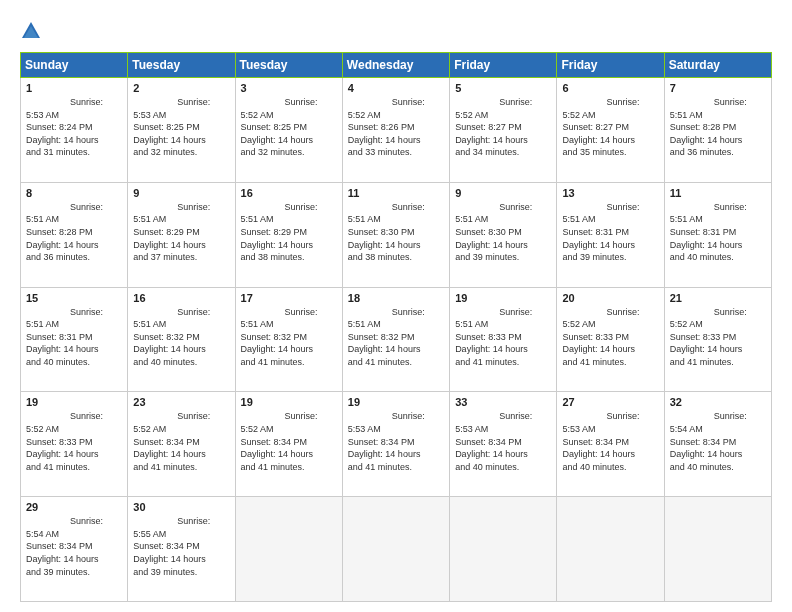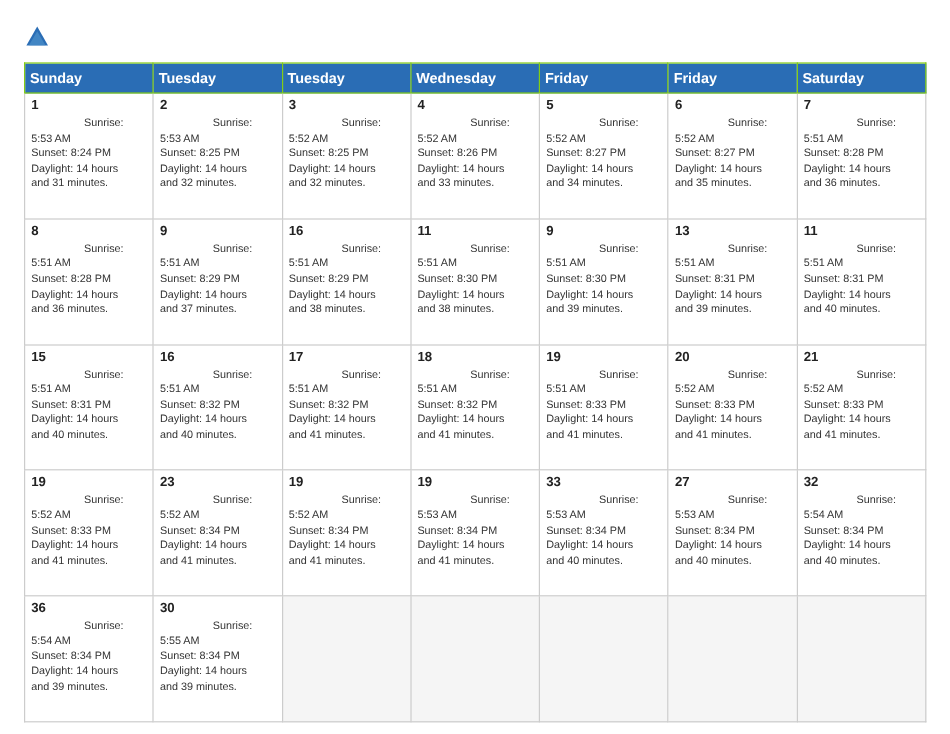--- a/index.html
+++ b/index.html
@@ -165,21 +165,21 @@
         <tr>
           <td><span class="day-number">19</span><span class="day-info">Sunrise: 5:52 AM<br>Sunset: 8:33 PM<br>Daylight: 14 hours<br>and 41 minutes.</span></td>
           <td><span class="day-number">23</span><span class="day-info">Sunrise: 5:52 AM<br>Sunset: 8:34 PM<br>Daylight: 14 hours<br>and 41 minutes.</span></td>
           <td><span class="day-number">19</span><span class="day-info">Sunrise: 5:52 AM<br>Sunset: 8:34 PM<br>Daylight: 14 hours<br>and 41 minutes.</span></td>
           <td><span class="day-number">19</span><span class="day-info">Sunrise: 5:53 AM<br>Sunset: 8:34 PM<br>Daylight: 14 hours<br>and 41 minutes.</span></td>
           <td><span class="day-number">33</span><span class="day-info">Sunrise: 5:53 AM<br>Sunset: 8:34 PM<br>Daylight: 14 hours<br>and 40 minutes.</span></td>
           <td><span class="day-number">27</span><span class="day-info">Sunrise: 5:53 AM<br>Sunset: 8:34 PM<br>Daylight: 14 hours<br>and 40 minutes.</span></td>
           <td><span class="day-number">32</span><span class="day-info">Sunrise: 5:54 AM<br>Sunset: 8:34 PM<br>Daylight: 14 hours<br>and 40 minutes.</span></td>
         </tr>
         <tr>
-          <td><span class="day-number">36</span><span class="day-info">Sunrise: 5:54 AM<br>Sunset: 8:34 PM<br>Daylight: 14 hours<br>and 39 minutes.</span></td>
+          <td><span class="day-number">29</span><span class="day-info">Sunrise: 5:54 AM<br>Sunset: 8:34 PM<br>Daylight: 14 hours<br>and 39 minutes.</span></td>
           <td><span class="day-number">30</span><span class="day-info">Sunrise: 5:55 AM<br>Sunset: 8:34 PM<br>Daylight: 14 hours<br>and 39 minutes.</span></td>
           <td class="empty"></td>
           <td class="empty"></td>
           <td class="empty"></td>
           <td class="empty"></td>
           <td class="empty"></td>
         </tr>
       </tbody>
   </table>
 </div>

